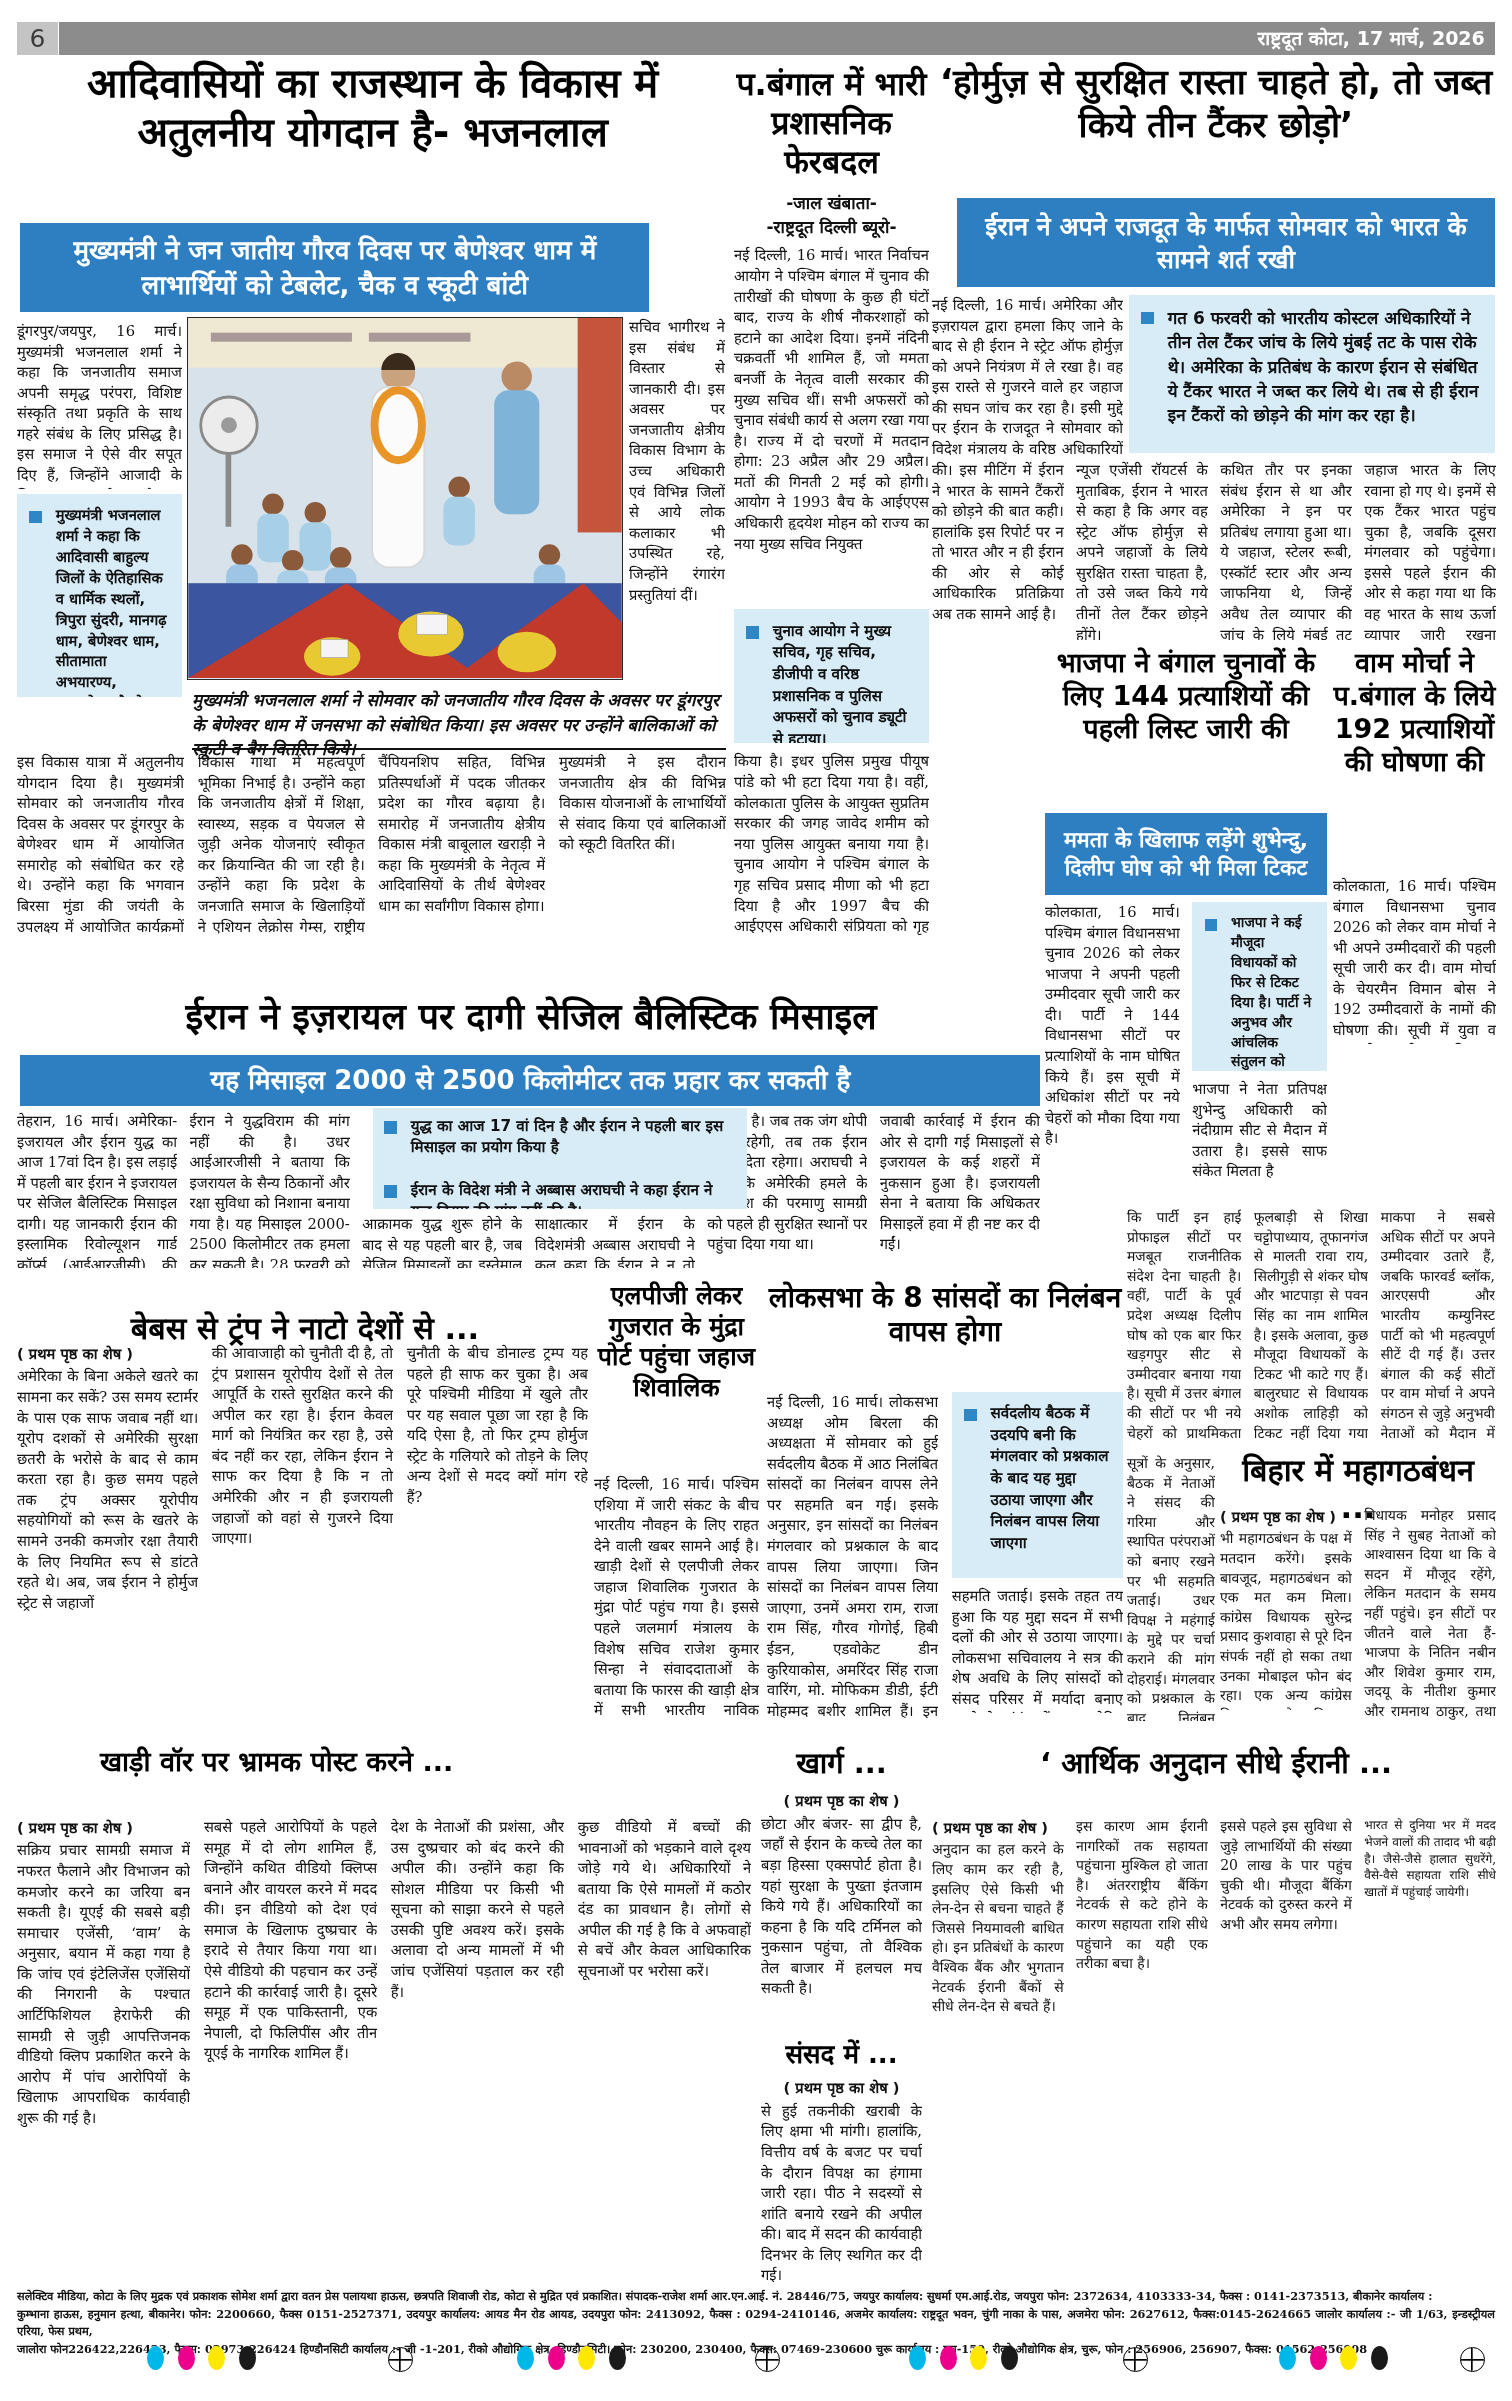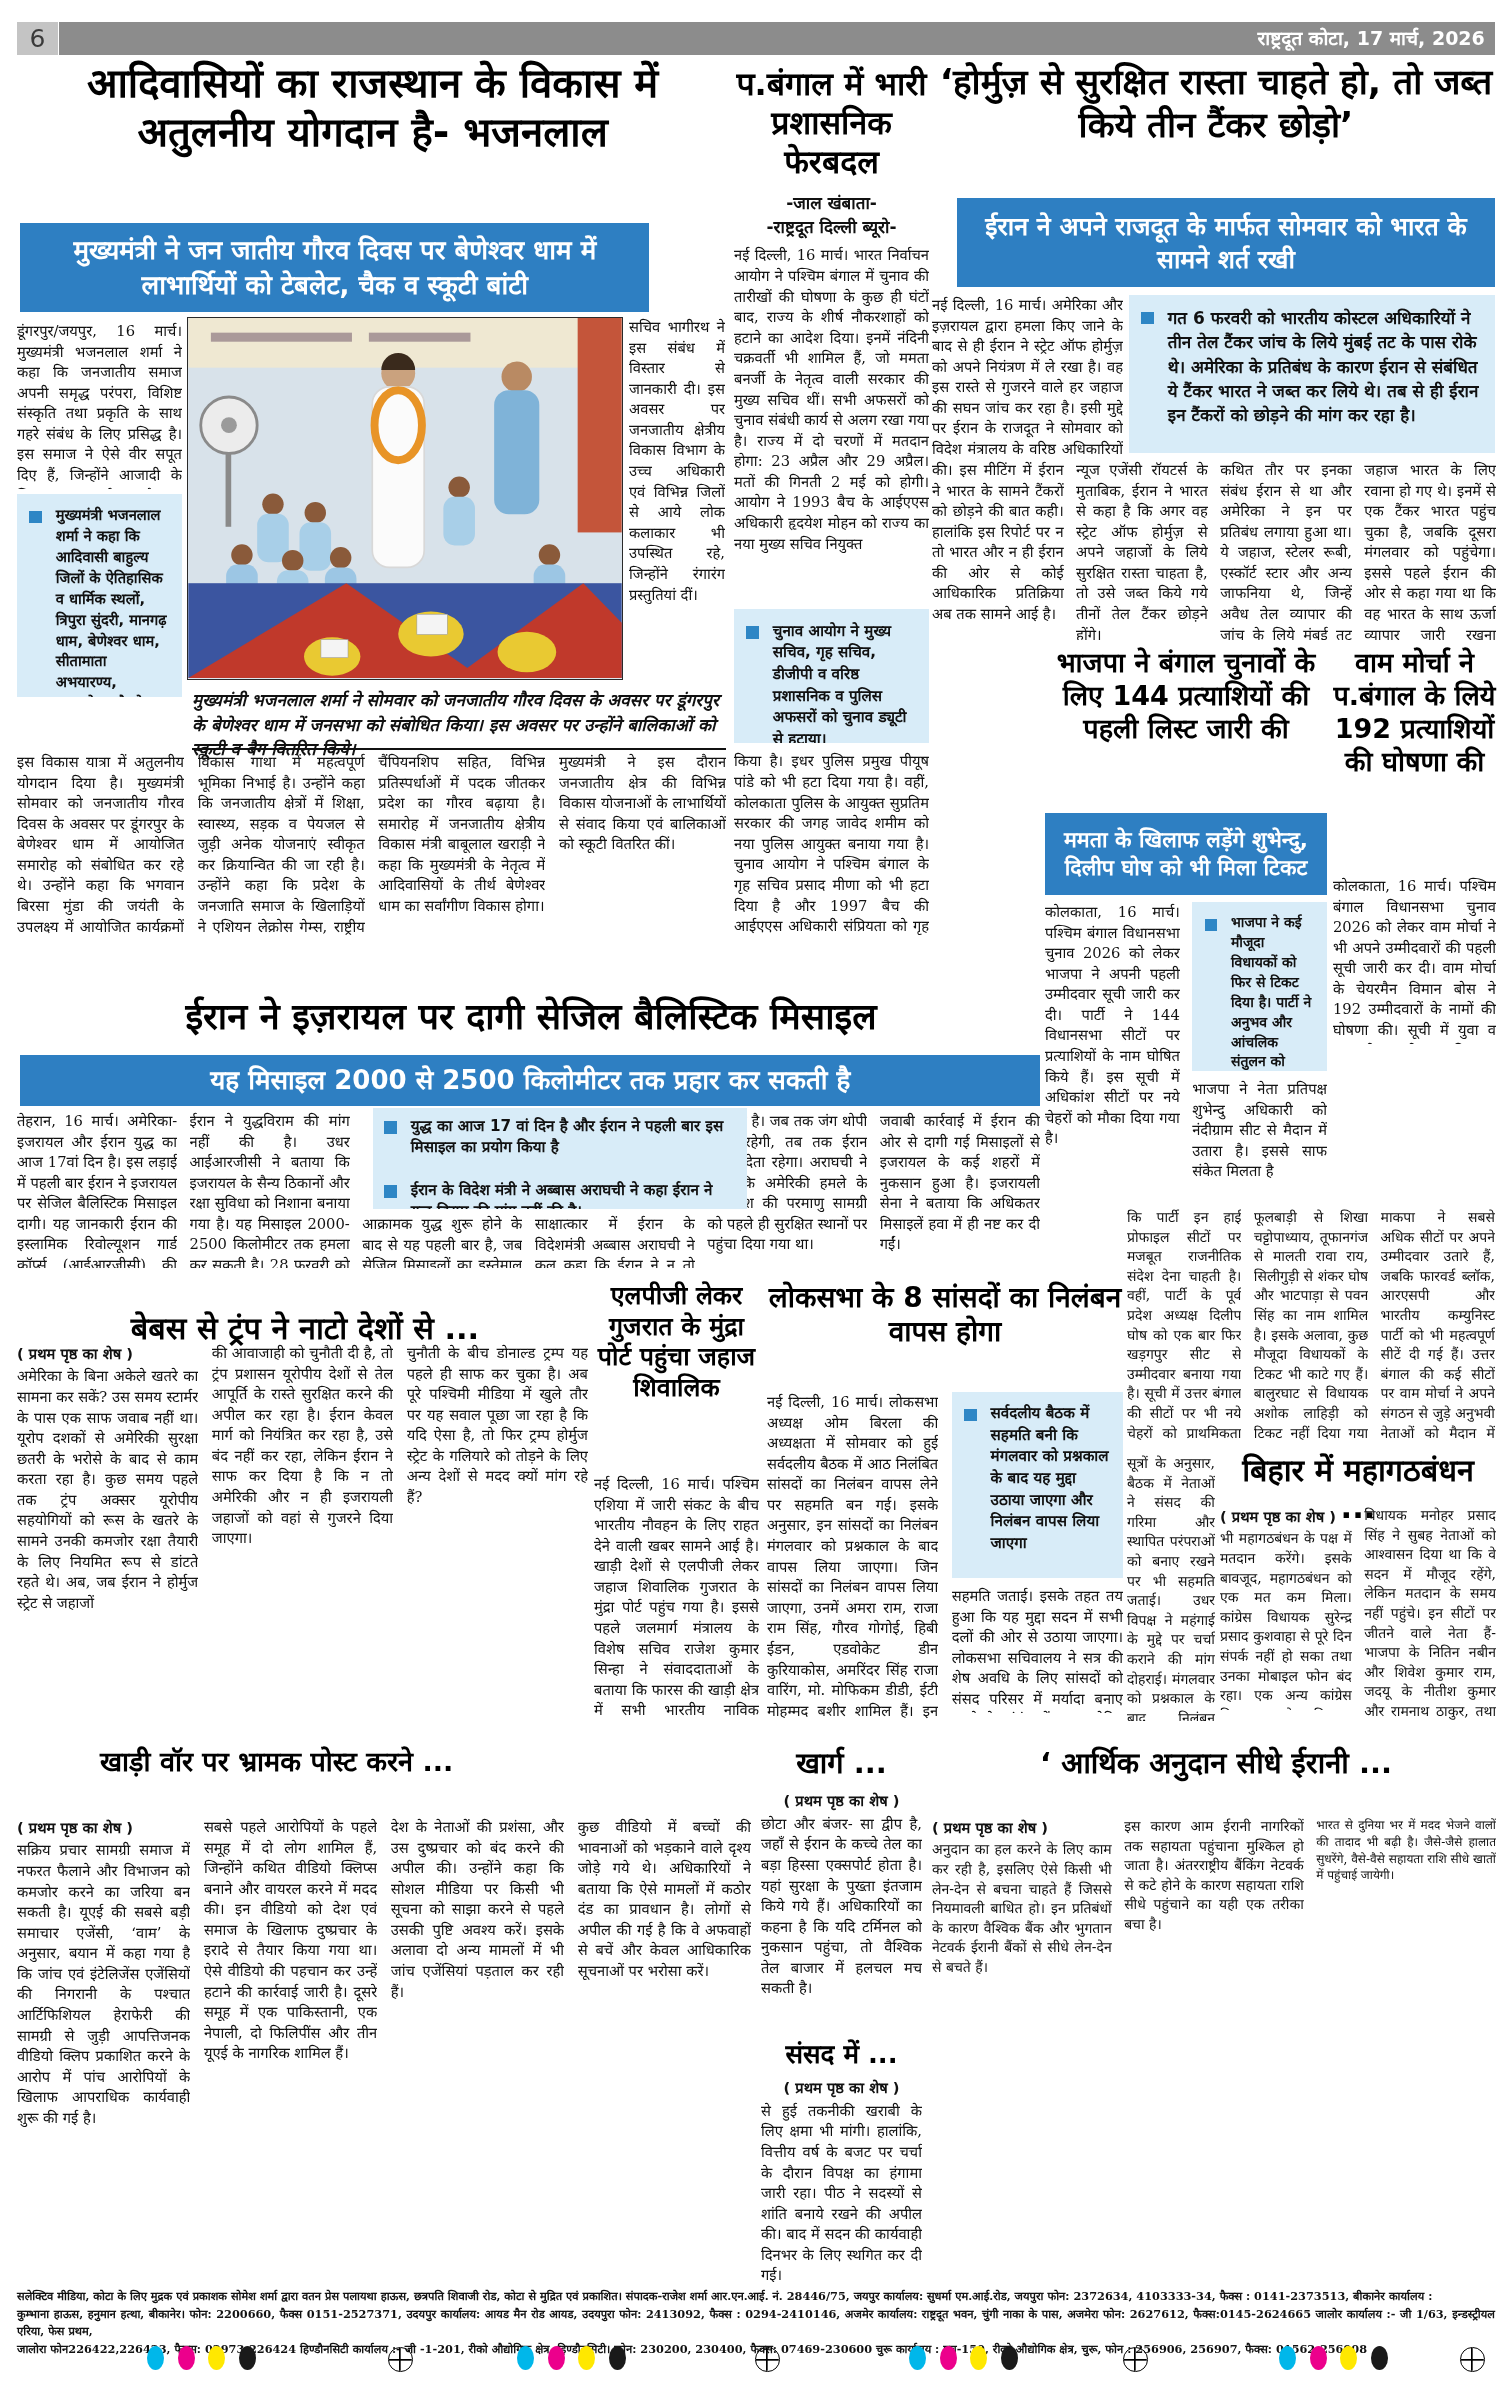--- a/index.html
+++ b/index.html
@@ -202,21 +202,21 @@
   <div class="a hl" style="left:594px;top:1281px;width:165px;height:186px;font-size:25px;">एलपीजी लेकर गुजरात के मुंद्रा पोर्ट पहुंचा जहाज शिवालिक</div>
   <div class="a body" style="left:594px;top:1474px;width:165px;height:246px;">नई दिल्ली, 16 मार्च। पश्चिम एशिया में जारी संकट के बीच भारतीय नौवहन के लिए राहत देने वाली खबर सामने आई है। खाड़ी देशों से एलपीजी लेकर जहाज शिवालिक गुजरात के मुंद्रा पोर्ट पहुंच गया है। इससे पहले जलमार्ग मंत्रालय के विशेष सचिव राजेश कुमार सिन्हा ने संवाददाताओं के बताया कि फारस की खाड़ी क्षेत्र में सभी भारतीय नाविक सुरक्षित हैं। पिछले 24 घंटों में कोई घटना सामने नहीं आई है और हम स्थिति पर लगातार नज़र रख रहे हैं।</div>
 
   <div class="a hl" style="left:767px;top:1281px;width:356px;height:104px;font-size:28px;">लोकसभा के 8 सांसदों का निलंबन वापस होगा</div>
   <div class="a cols" style="left:767px;top:1392px;width:356px;height:329px;gap:13.6px;">
     <div class="col body">नई दिल्ली, 16 मार्च। लोकसभा अध्यक्ष ओम बिरला की अध्यक्षता में सोमवार को हुई सर्वदलीय बैठक में आठ निलंबित सांसदों का निलंबन वापस लेने पर सहमति बन गई। इसके अनुसार, इन सांसदों का निलंबन मंगलवार को प्रश्नकाल के बाद वापस लिया जाएगा। जिन सांसदों का निलंबन वापस लिया जाएगा, उनमें अमरा राम, राजा राम सिंह, गौरव गोगोई, हिबी ईडन, एडवोकेट डीन कुरियाकोस, अमरिंदर सिंह राजा वारिंग, मो. मोफिकम डीडी, ईटी मोहम्मद बशीर शामिल हैं। इन सांसदों को संसद के सदन में गत तीन फरवरी को निलंबित किया गया था।</div>
     <div class="col">
       <div class="box" style="height:186px;font-size:15.2px;margin-bottom:8px;">
         <div class="bi">
             <span class="sq"></span>
-            <span>सर्वदलीय बैठक में सहमति बनी कि मंगलवार को प्रश्नकाल के बाद यह मुद्दा उठाया जाएगा और निलंबन वापस लिया जाएगा</span>
+            <span>सर्वदलीय बैठक में उदयपि बनी कि मंगलवार को प्रश्नकाल के बाद यह मुद्दा उठाया जाएगा और निलंबन वापस लिया जाएगा</span>
           </div>
       </div>
       <div class="body" style="height:127px;">सहमति जताई। इसके तहत तय हुआ कि यह मुद्दा सदन में सभी दलों की ओर से उठाया जाएगा। लोकसभा सचिवालय ने सत्र की शेष अवधि के लिए सांसदों को संसद परिसर में मर्यादा बनाए रखने के संबंध में एक बुलेटिन भी जारी किया है।</div>
     </div>
   </div>
   <div class="a body" style="left:1127px;top:1454px;width:88px;height:267px;font-size:14px;">सूत्रों के अनुसार, बैठक में नेताओं ने संसद की गरिमा और स्थापित परंपराओं को बनाए रखने पर भी सहमति जताई। उधर विपक्ष ने महंगाई के मुद्दे पर चर्चा कराने की मांग दोहराई। मंगलवार को प्रश्नकाल के बाद निलंबन वापसी की घोषणा होगी।</div>
 
   <div class="a cols" style="left:1127px;top:1208px;width:368px;height:236px;gap:12.4px;font-size:14px;">
     <div class="col body" style="font-size:14px;">कि पार्टी इन हाई प्रोफाइल सीटों पर मजबूत राजनीतिक संदेश देना चाहती है। वहीं, पार्टी के पूर्व प्रदेश अध्यक्ष दिलीप घोष को एक बार फिर खड़गपुर सीट से उम्मीदवार बनाया गया है। सूची में उत्तर बंगाल की सीटों पर भी नये चेहरों को प्राथमिकता दी गई है।</div>
     <div class="col body" style="font-size:14px;">फूलबाड़ी से शिखा चट्टोपाध्याय, तूफानगंज से मालती रावा राय, सिलीगुड़ी से शंकर घोष और भाटपाड़ा से पवन सिंह का नाम शामिल है। इसके अलावा, कुछ मौजूदा विधायकों के टिकट भी काटे गए हैं। बालुरघाट से विधायक अशोक लाहिड़ी को टिकट नहीं दिया गया और उनकी जगह विद्युत राय को उम्मीदवार बनाया गया है। इसी तरह गोघाट से विश्वनाथ कारक की जगह प्रशांत डिगर, आरामबाग से मधुसूदन बाग की जगह, हेमंत बाग को उम्मीदवार बनाया गया है।</div>
@@ -252,20 +252,21 @@
     <div class="body" style="height:181px;">से हुई तकनीकी खराबी के लिए क्षमा भी मांगी। हालांकि, वित्तीय वर्ष के बजट पर चर्चा के दौरान विपक्ष का हंगामा जारी रहा। पीठ ने सदस्यों से शांति बनाये रखने की अपील की। बाद में सदन की कार्यवाही दिनभर के लिए स्थगित कर दी गई।</div>
   </div>
 
   <div class="a hl" style="left:937px;top:1746px;width:558px;height:59px;font-size:29px;">‘ आर्थिक अनुदान सीधे ईरानी ...</div>
   <div class="a cols" style="left:932px;top:1817px;width:564px;height:466px;gap:12.4px;">
     <div class="col">
       <div class="cont">( प्रथम पृष्ठ का शेष )</div>
       <div class="body" style="height:435px;font-size:14px;">अनुदान का हल करने के लिए काम कर रही है, इसलिए ऐसे किसी भी लेन-देन से बचना चाहते हैं जिससे नियमावली बाधित हो। इन प्रतिबंधों के कारण वैश्विक बैंक और भुगतान नेटवर्क ईरानी बैंकों से सीधे लेन-देन से बचते हैं।</div>
     </div>
     <div class="col body" style="font-size:14px;">इस कारण आम ईरानी नागरिकों तक सहायता पहुंचाना मुश्किल हो जाता है। अंतरराष्ट्रीय बैंकिंग नेटवर्क से कटे होने के कारण सहायता राशि सीधे पहुंचाने का यही एक तरीका बचा है।</div>
+    <div class="col body" style="font-size:14px;">इससे पहले इस सुविधा से जुड़े लाभार्थियों की संख्या 20 लाख के पार पहुंच चुकी थी। मौजूदा बैंकिंग नेटवर्क को दुरुस्त करने में अभी और समय लगेगा।</div>
     <div class="col body" style="font-size:12px;">भारत से दुनिया भर में मदद भेजने वालों की तादाद भी बढ़ी है। जैसे-जैसे हालात सुधरेंगे, वैसे-वैसे सहायता राशि सीधे खातों में पहुंचाई जायेगी।</div>
   </div>
 
   <div class="a footer" style="left:17px;top:2288px;width:1478px;">
     <div>सलेक्टिव मीडिया, कोटा के लिए मुद्रक एवं प्रकाशक सोमेश शर्मा द्वारा वतन प्रेस पलायथा हाऊस, छत्रपति शिवाजी रोड, कोटा से मुद्रित एवं प्रकाशित। संपादक-राजेश शर्मा  आर.एन.आई. नं. 28446/75,  जयपुर कार्यालय: सुधर्मा एम.आई.रोड, जयपुरा फोन: 2372634, 4103333-34, फैक्स : 0141-2373513, बीकानेर कार्यालय :</div>
     <div>कुम्भाना हाऊस, हनुमान हत्था, बीकानेर। फोन: 2200660, फैक्स 0151-2527371, उदयपुर कार्यालय: आयड मैन रोड आयड, उदयपुरा फोन: 2413092, फैक्स : 0294-2410146, अजमेर कार्यालय: राष्ट्रदूत भवन, चुंगी नाका के पास, अजमेरा फोन: 2627612, फैक्स:0145-2624665 जालोर कार्यालय :- जी 1/63, इन्डस्ट्रीयल एरिया, फेस प्रथम,</div>
     <div>जालोरा फोन226422,226423, फैक्स: 02973-226424  हिण्डौनसिटी कार्यालय :- जी -1-201, रीको औद्योगिक क्षेत्र, हिण्डौनसिटी। फोन: 230200, 230400, फैक्स: 07469-230600 चुरू कार्यालय : एच-150, रीको औद्योगिक क्षेत्र, चुरू, फोन : 256906, 256907, फैक्स: 01562-256908</div>
   </div>
 
   <div class="a" style="left:0;top:2344px;width:1512px;height:32px;">

